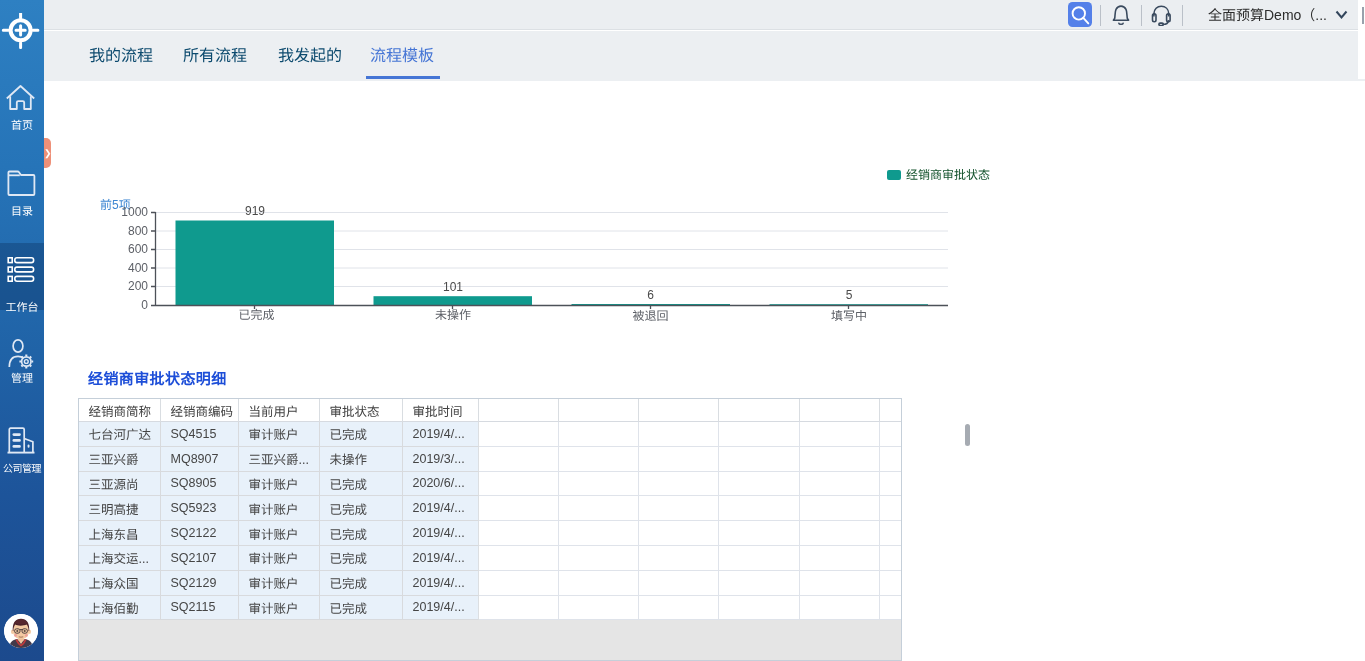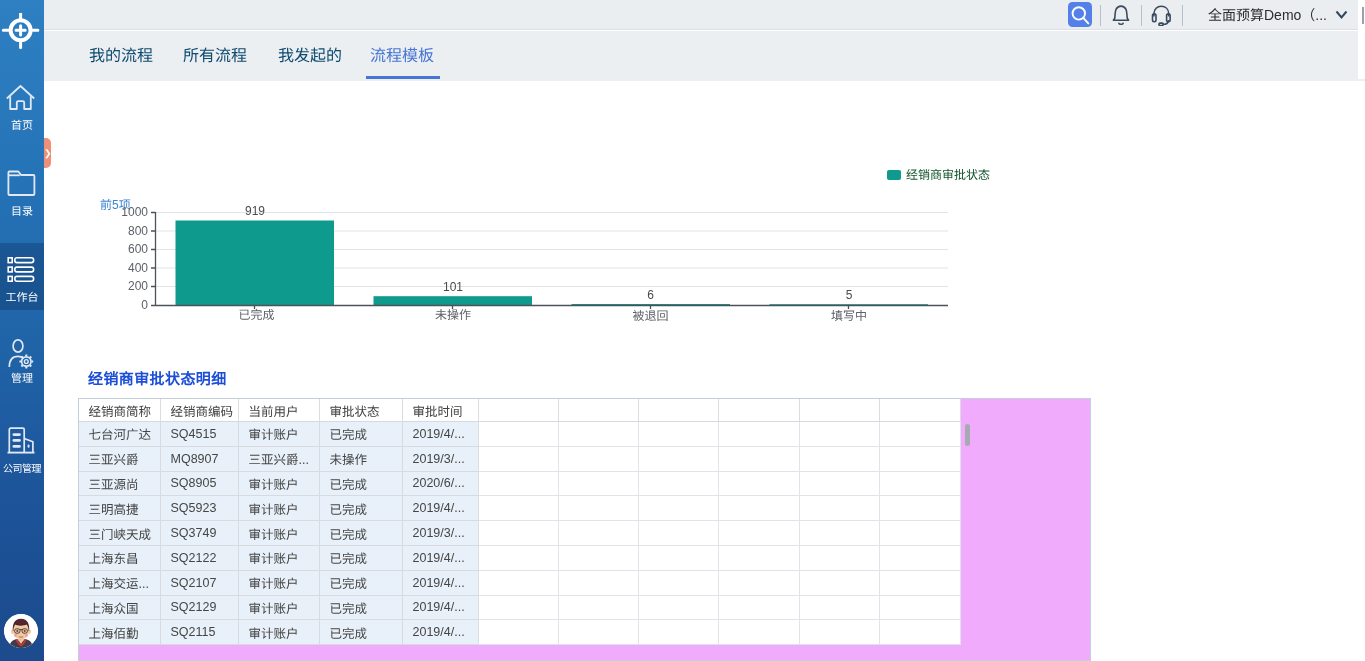--- a/index.html
+++ b/index.html
@@ -26,21 +26,21 @@
 #underline{position:absolute;left:322px;top:45px;width:74px;height:3px;background:#4575d5;}
 
 #content{position:absolute;left:44px;top:79px;width:1321px;height:582px;background:#fff;}
 #toggle{position:absolute;left:0;top:59px;width:7px;height:30px;background:#ee9078;border-radius:0 5px 5px 0;color:#fff;font-size:9px;line-height:30px;text-align:center;}
 #top5{position:absolute;left:56px;top:68px;font-size:12px;color:#3d86d2;margin-top:48px;}
 #legend{position:absolute;left:816px;top:86px;font-size:12px;color:#14532d;padding-left:27px;}
 #legend .sw{display:inline-block;width:14px;height:10px;background:#0f9a8e;border-radius:2px;margin-right:5px;vertical-align:-1px;}
 #chart{position:absolute;left:0;top:0;}
 
 #tbl-title{position:absolute;left:44px;top:288px;font-size:15px;font-weight:bold;color:#1d4ed8;letter-spacing:0.4px;}
-#tblwrap{position:absolute;left:33.5px;top:319px;width:1013px;height:263px;border:1px solid #c5cfd9;overflow:hidden;background:#f0abfc;}
+#tblwrap{position:absolute;left:33.5px;top:319px;width:824px;height:263px;border:1px solid #c5cfd9;overflow:hidden;background:#e5e5e5;}
 table{border-collapse:separate;border-spacing:0;table-layout:fixed;width:882px;font-size:12.5px;color:#454545;}
 th{font-weight:400;background:#fff;border-right:1px solid #d9dde1;border-bottom:1px solid #d6dae0;height:23px;text-align:left;padding:0 0 0 10px;color:#414141;white-space:nowrap;overflow:hidden;}
 td{height:24.8px;padding:0 0 0 10px;white-space:nowrap;overflow:hidden;}
 td.b{background:#e8f1fa;border-right:1px solid #d8dadd;border-bottom:1px solid #d8dadd;}
 td.b5{background:#e8f1fa;border-right:1px solid #dcdfe2;border-bottom:1px solid #d8dadd;}
 td.e{background:#fff;border-right:1px solid #dfe3ea;border-bottom:1px solid #dfe3ea;}
 td.e4{background:#fff;border-right:1px solid #dfe3ea;border-bottom:1px solid transparent;}
 #thumb{position:absolute;left:921px;top:345px;width:4.5px;height:22px;background:#a6abb2;border-radius:2.5px;}
 </style>
 </head>
@@ -77,21 +77,21 @@
     <svg class="sitem" style="top:256px" width="44" height="28" viewBox="0 0 44 28">
       <g stroke="#fff" fill="none" stroke-width="1.6">
         <rect x="8.2" y="1.8" width="4" height="4.8"></rect>
           <rect x="14.8" y="1.8" width="18.8" height="4.8" rx="2.2"></rect>
         <rect x="8.2" y="11.1" width="4" height="4.8"></rect>
           <rect x="14.8" y="11.1" width="18.8" height="4.8" rx="2.2"></rect>
         <rect x="8.2" y="20.4" width="4" height="4.8"></rect>
           <rect x="14.8" y="20.4" width="18.8" height="4.8" rx="2.2"></rect>
       </g>
     </svg>
-    <div class="sitem" style="top:291px">
+    <div class="sitem" style="top:301px">
         <span class="slabel">工作台</span>
       </div>
     <svg class="sitem" style="top:338px" width="44" height="32" viewBox="0 0 44 32">
       <g stroke="#dfe8f4" fill="none" stroke-width="1.7">
         <ellipse cx="18" cy="8" rx="4.9" ry="6.2"></ellipse>
         <path d="M9.3 29 C9.3 21.5 12.6 18.3 18 18.3 C20.4 18.3 22.3 18.9 23.8 20"></path>
         <circle cx="26.3" cy="23.5" r="4.7"></circle>
         <circle cx="26.3" cy="23.5" r="1.9" stroke-width="1.4"></circle>
         <g stroke-width="2.1">
           <path d="M26.3 16.6 V18.2 M26.3 28.8 V30.4 M19.4 23.5 H21 M31.6 23.5 H33.2"></path>
@@ -310,33 +310,20 @@
               <td class="b">已完成</td>
               <td class="b5">2019/4/...</td>
               <td class="e"></td>
               <td class="e"></td>
               <td class="e"></td>
               <td class="e"></td>
               <td class="e"></td>
               <td class="e"></td>
             </tr>
         <tr>
-              <td class="b">三门峡天成</td>
-              <td class="b">SQ3749</td>
-              <td class="b">审计账户</td>
-              <td class="b">已完成</td>
-              <td class="b5">2019/3/...</td>
-              <td class="e"></td>
-              <td class="e"></td>
-              <td class="e"></td>
-              <td class="e"></td>
-              <td class="e"></td>
-              <td class="e"></td>
-            </tr>
-        <tr>
               <td class="b">上海东昌</td>
               <td class="b">SQ2122</td>
               <td class="b">审计账户</td>
               <td class="b">已完成</td>
               <td class="b5">2019/4/...</td>
               <td class="e"></td>
               <td class="e"></td>
               <td class="e"></td>
               <td class="e"></td>
               <td class="e"></td>

